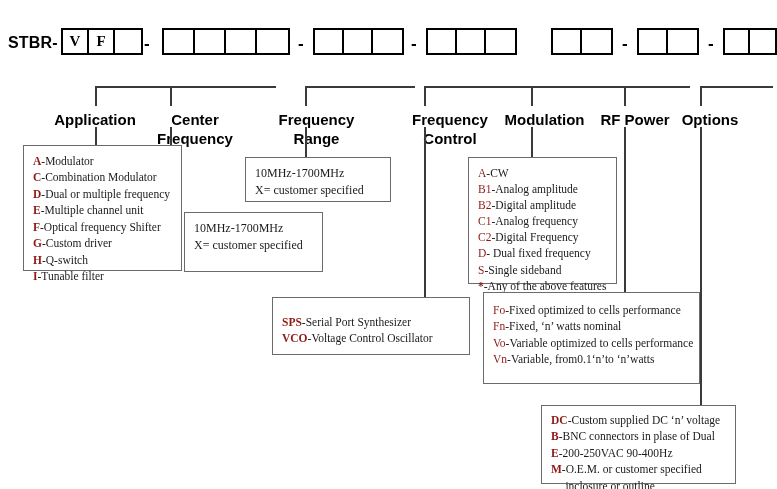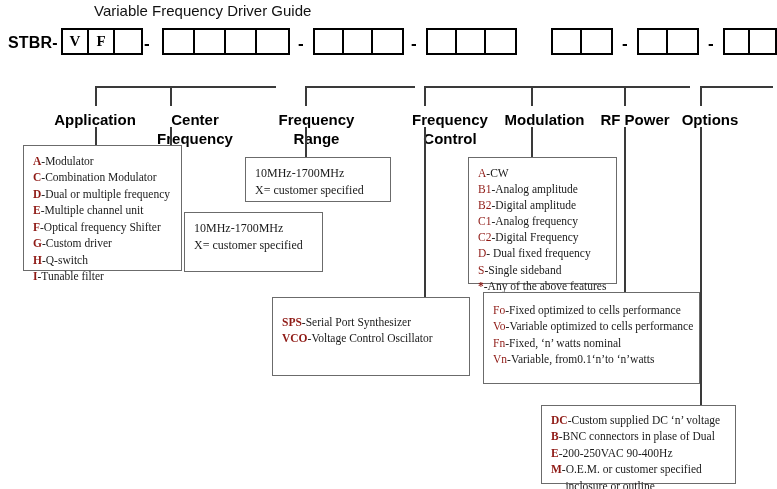--- a/index.html
+++ b/index.html
@@ -106,21 +106,20 @@
   .plain{color:#1a1a1a;}
 
   .panel.tight .lines{line-height:1.40;font-family:Liberation Serif, serif;}
   .panel.serifplain .lines{font-size:12px;}
 </style>
 </head>
 <body>
 
 <div id="page">
 
-  <div class="title" style="left:94px;top:2px;">Variable Frequency Driver Guide</div>
 
   <div class="prefix" style="left:8px;top:34px;">STBR-</div>
 
   <div class="boxgroup" style="left:61px;top:28px;height:27px;">
     <div class="cell" style="width:26px;">V</div>
     <div class="cell" style="width:26px;">F</div>
     <div class="cell" style="width:26px;"></div>
   </div>
   <div class="dash" style="left:144px;top:35px;">-</div>
 
@@ -229,21 +228,21 @@
     </div>
   </div>
 
   <div class="panel serifplain" style="left:245px;top:157px;width:146px;height:45px;">
     <div class="lines">
       <div class="row"><span class="plain">10MHz-1700MHz</span></div>
       <div class="row"><span class="plain">X= customer specified</span></div>
     </div>
   </div>
 
-  <div class="panel" style="left:272px;top:297px;width:198px;height:79px;">
+  <div class="panel" style="left:272px;top:297px;width:198px;height:58px;">
     <div class="lines" style="padding-top:16px;">
       <div class="row"><span class="code">SPS</span><span class="plain">-Serial Port Synthesizer</span></div>
       <div class="row"><span class="code">VCO</span><span class="plain">-Voltage Control Oscillator</span></div>
     </div>
   </div>
 
   <div class="panel tight" style="left:468px;top:157px;width:149px;height:127px;">
     <div class="lines">
       <div class="row"><span class="code-thin">A</span><span class="plain">-CW</span></div>
       <div class="row"><span class="code-thin">B1</span><span class="plain">-Analog amplitude</span></div>
@@ -253,22 +252,22 @@
       <div class="row"><span class="code-thin">D</span><span class="plain">- Dual fixed frequency</span></div>
       <div class="row"><span class="code-thin">S</span><span class="plain">-Single sideband</span></div>
       <div class="row"><span class="code">*</span><span class="plain">-Any of the above features</span></div>
       <div class="row"><span class="plain">  may be combined.</span></div>
     </div>
   </div>
 
   <div class="panel" style="left:483px;top:292px;width:217px;height:92px;">
     <div class="lines" style="padding-top:9px;">
       <div class="row"><span class="code-thin">Fo</span><span class="plain">-Fixed optimized to cells performance</span></div>
+      <div class="row"><span class="code-thin">Fn</span><span class="plain">-Fixed, ‘n’ watts nominal</span></div>
       <div class="row"><span class="code-thin">Vo</span><span class="plain">-Variable optimized to cells performance</span></div>
-      <div class="row"><span class="code-thin">Fn</span><span class="plain">-Fixed, ‘n’ watts nominal</span></div>
       <div class="row"><span class="code-thin">Vn</span><span class="plain">-Variable, from0.1‘n’to ‘n’watts</span></div>
     </div>
   </div>
 
   <div class="panel" style="left:541px;top:405px;width:195px;height:79px;">
     <div class="lines" style="padding-top:6px;">
       <div class="row"><span class="code">DC</span><span class="plain">-Custom supplied DC ‘n’ voltage</span></div>
       <div class="row"><span class="code">B</span><span class="plain">-BNC connectors in plase of Dual</span></div>
       <div class="row"><span class="code">E</span><span class="plain">-200-250VAC 90-400Hz</span></div>
       <div class="row"><span class="code">M</span><span class="plain">-O.E.M. or customer specified</span></div>

